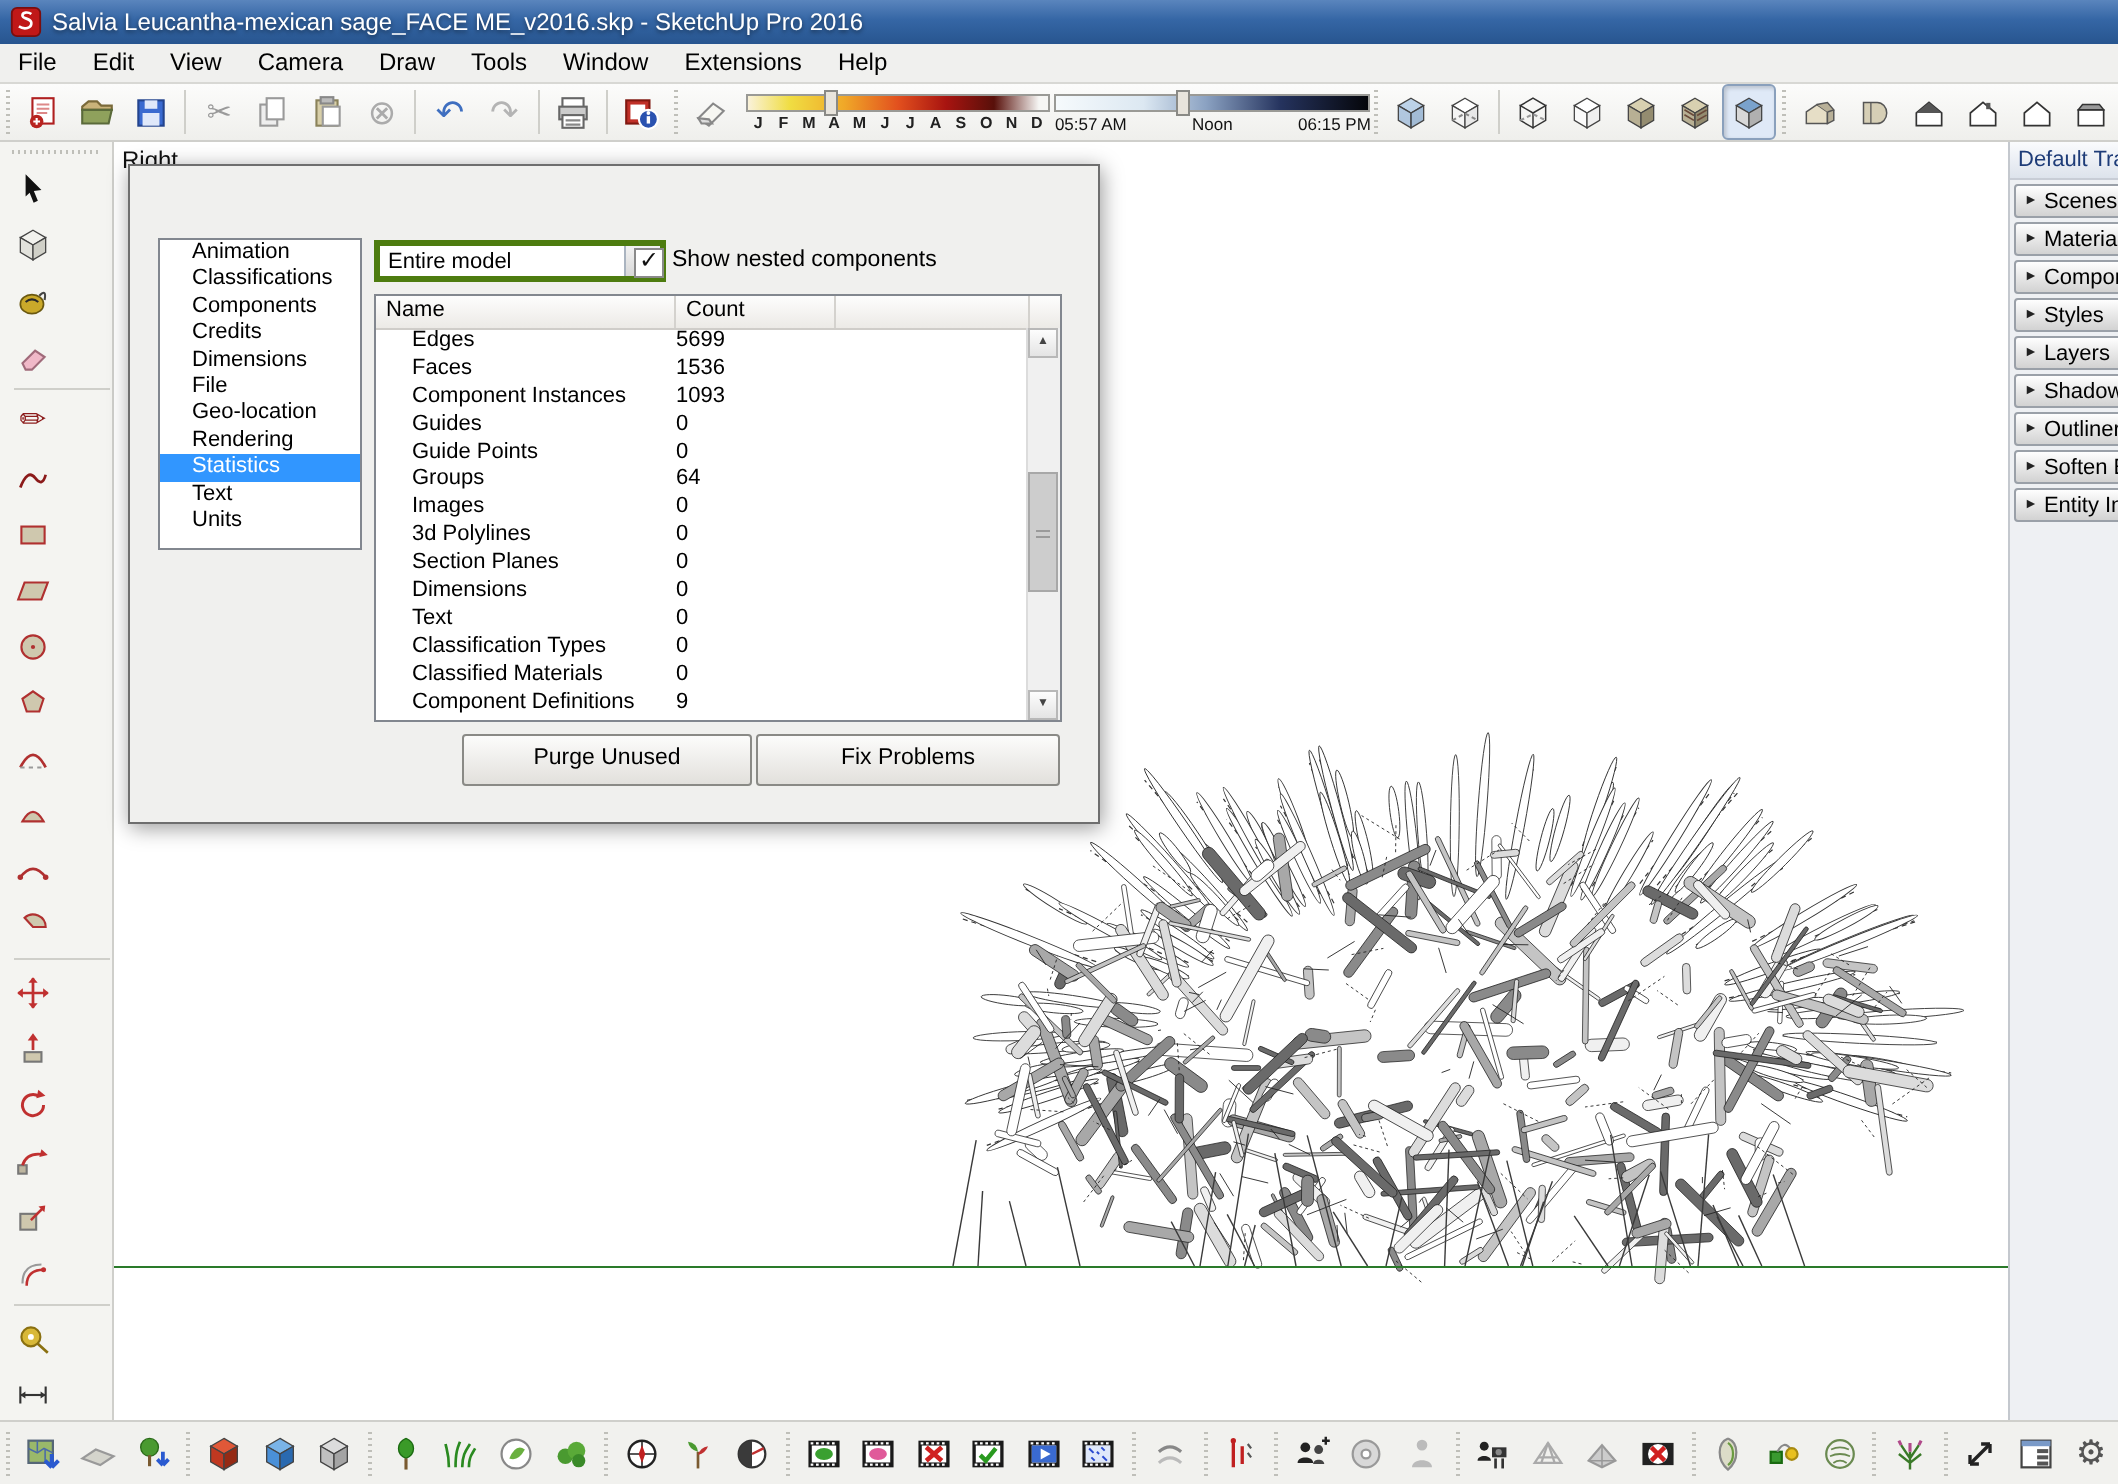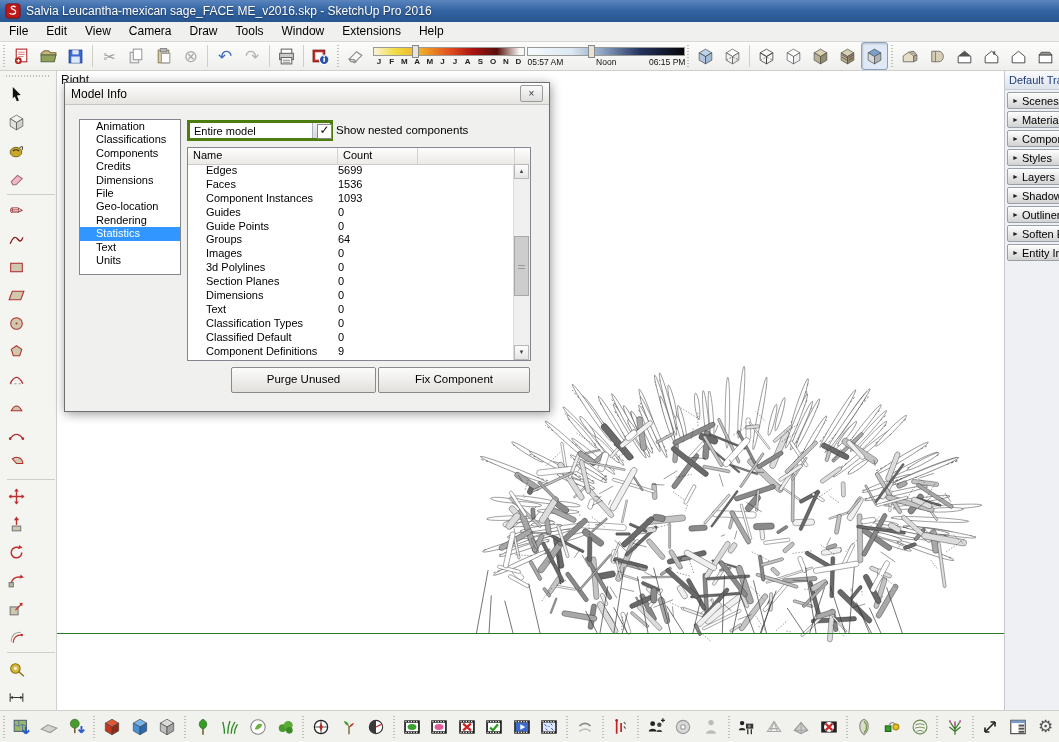--- a/index.html
+++ b/index.html
@@ -1041,24 +1041,20 @@
       <path d="M41.1 224.1 L29.5 287" stroke="#3a3a3a" stroke-width=".7" fill="none"></path>
       <path d="M81.7 237.6 L93 287" stroke="#3a3a3a" stroke-width=".7" fill="none"></path>
       <path d="M44.3 249.5 L42 287" stroke="#3a3a3a" stroke-width=".7" fill="none"></path>
       <path d="M177.2 220.8 L166.9 287" stroke="#3a3a3a" stroke-width=".7" fill="none"></path>
       <path d="M219.6 259.9 L236.8 287" stroke="#3a3a3a" stroke-width=".7" fill="none"></path>
     </svg>
   <div class="groundline"></div>
 </div>
 
 <div class="dialog">
-  <div class="dlg-title">
-    <span class="t">Model Info</span>
-    <span class="dlg-close">×</span>
-  </div>
   <div class="listbox" id="dlgCats">
       <div>Animation</div>
       <div>Classifications</div>
       <div>Components</div>
       <div>Credits</div>
       <div>Dimensions</div>
       <div>File</div>
       <div>Geo-location</div>
       <div>Rendering</div>
       <div class="sel">Statistics</div>
@@ -1120,36 +1116,36 @@
         </div>
         <div class="st-row">
           <span class="c0">Text</span>
           <span class="c1">0</span>
         </div>
         <div class="st-row">
           <span class="c0">Classification Types</span>
           <span class="c1">0</span>
         </div>
         <div class="st-row">
-          <span class="c0">Classified Default</span>
+          <span class="c0">Classified Materials</span>
           <span class="c1">0</span>
         </div>
         <div class="st-row">
           <span class="c0">Component Definitions</span>
           <span class="c1">9</span>
         </div>
       </div>
     <div class="sbar">
       <div class="up">▲</div>
       <div class="thumb"></div>
       <div class="dn">▼</div>
     </div>
   </div>
   <div class="dlg-btn purge">Purge Unused</div>
-  <div class="dlg-btn fix">Fix Component</div>
+  <div class="dlg-btn fix">Fix Problems</div>
 </div>
 
 <div class="tray">
   <div class="tray-title">Default Tray</div>
   <div id="trayPanels">
       <div class="tray-panel">
         <span class="arr">►</span>
         <span>Scenes</span>
       </div>
       <div class="tray-panel">

